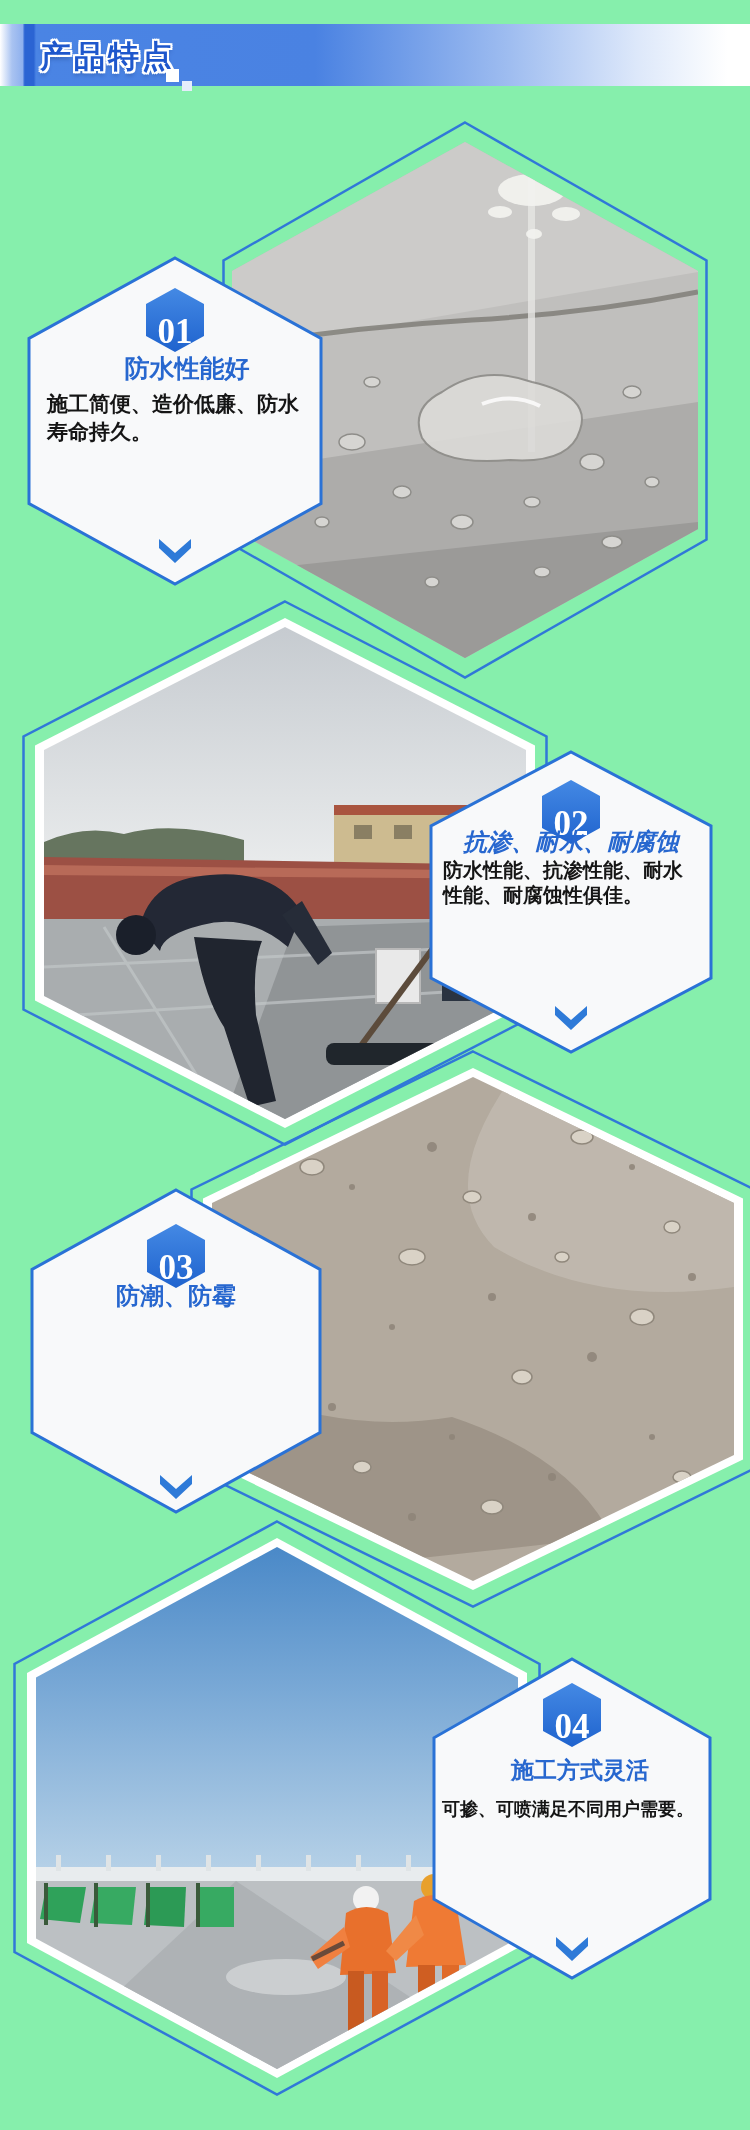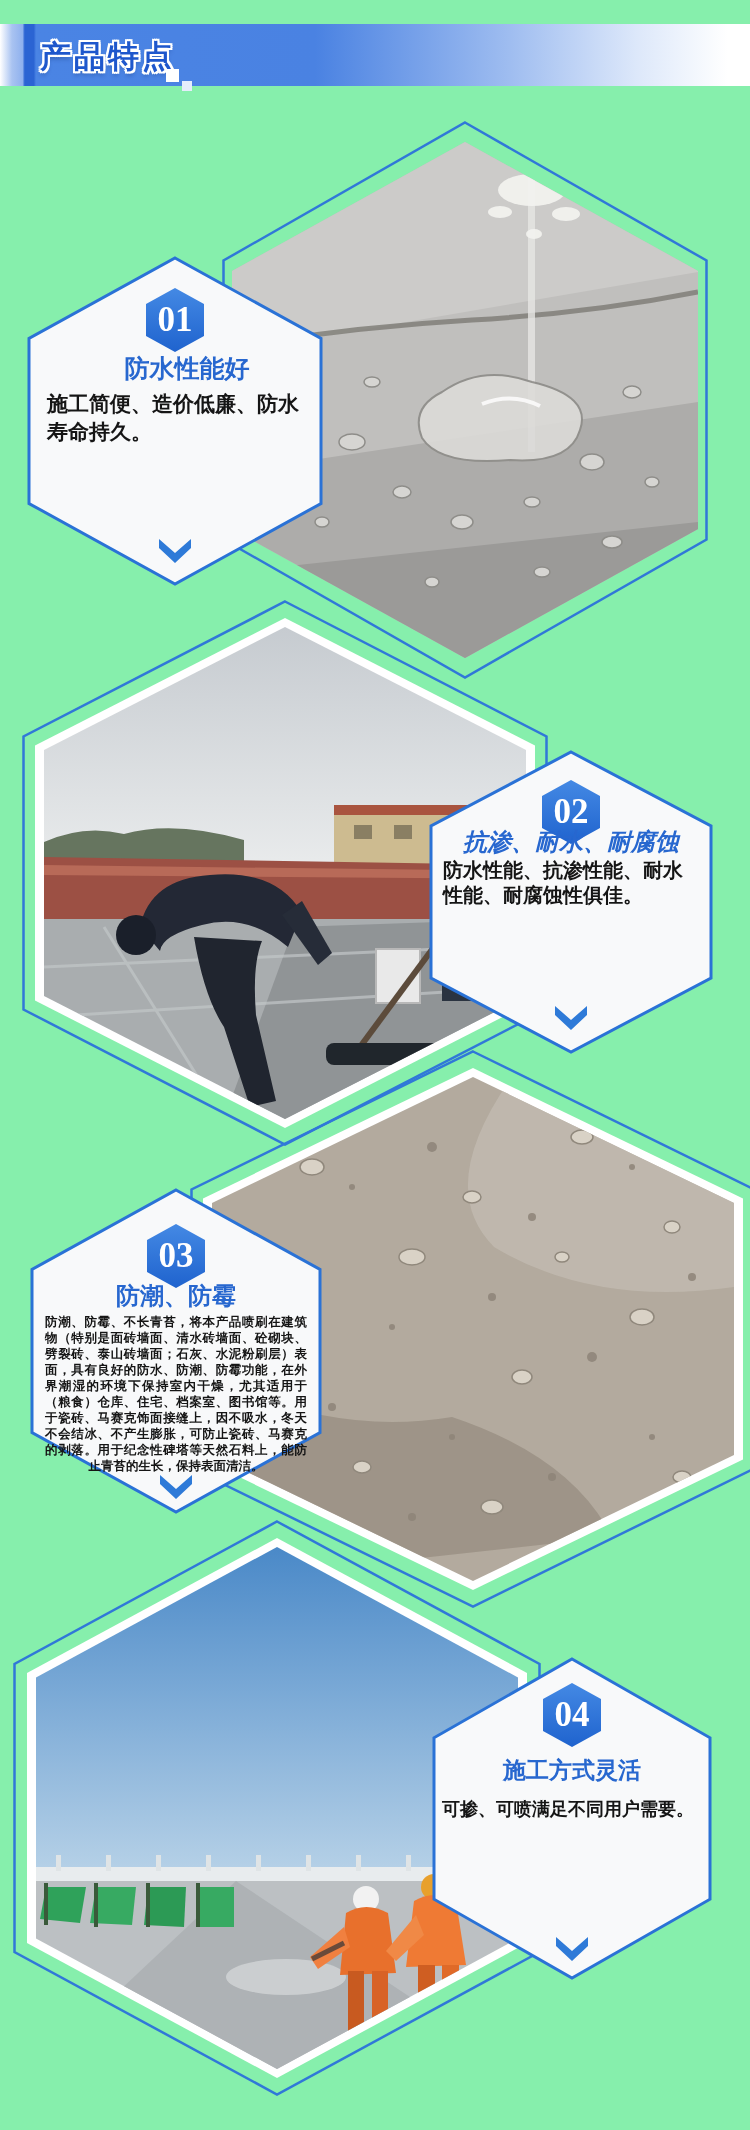--- a/index.html
+++ b/index.html
@@ -16,21 +16,21 @@
   .hd-sq2{left:182px;top:57px;width:10px;height:10px;background:#e4edfb;}
 
   
   .hexclip{clip-path:polygon(50% 0%,100% 25%,100% 75%,50% 100%,0% 75%,0% 25%);}
   .photo-outer{background:#ffffff;}
   .photo-inner{position:absolute;left:9px;top:9px;right:9px;bottom:9px;overflow:hidden;}
   .frame-svg,.hex-svg{display:block;}
 
   .badge{width:58px;height:64px;background:linear-gradient(180deg,#4489e4,#1f63ce);
     clip-path:polygon(50% 0%,100% 25%,100% 75%,50% 100%,0% 75%,0% 25%);
-    display:flex;align-items:center;justify-content:center;
+    display:flex;align-items:flex-end;justify-content:center;
     color:#ffffff;font-family:"Liberation Serif",serif;font-weight:700;font-size:35px;}
   .hex-title{width:100%;text-align:center;font-weight:900;color:#2767cf;}
   .hex-body{font-weight:700;color:#151515;font-family:"Liberation Serif",serif;}
 
   
   .t1{font-size:25px;}
   .b1{font-size:21px;line-height:28px;}
   .t2{font-size:24px;}
   .b2{font-size:20px;line-height:25px;}
   .t3{font-size:24px;}
@@ -208,21 +208,20 @@
   </div>
 
   <div class="abs" style="left:30px;top:1188px;width:292px;height:326px;">
     <svg class="abs hex-svg" style="left:0;top:0;" width="292" height="326">
       <polygon points="146,2 290,81.5 290,244.5 146,324 2,244.5 2,81.5" fill="#f8f9fa" stroke="#2a72d6" stroke-width="3"></polygon>
     </svg>
     <div class="abs badge" style="left:117px;top:36px;">
       <span>03</span>
     </div>
     <div class="abs hex-title t3" style="left:0;top:92px;">防潮、防霉</div>
-    <div class="abs hex-body b3" style="left:15px;top:126px;width:262px;">防潮、防霉、不长青苔，将本产品喷刷在建筑物（特别是面砖墙面、清水砖墙面、砼砌块、劈裂砖、泰山砖墙面；石灰、水泥粉刷层）表面，具有良好的防水、防潮、防霉功能，在外界潮湿的环境下保持室内干燥，尤其适用于（粮食）仓库、住宅、档案室、图书馆等。用于瓷砖、马赛克饰面接缝上，因不吸水，冬天不会结冰、不产生膨胀，可防止瓷砖、马赛克的剥落。用于纪念性碑塔等天然石料上，能防止青苔的生长，保持表面清洁。</div>
     <svg class="abs" style="left:129px;top:286px;" width="34" height="26">
       <path d="M1 1 L17 15 L33 1 L33 10 L17 25 L1 10 Z" fill="#2e7ad8"></path>
     </svg>
   </div>
 
   <svg class="abs frame-svg" style="left:13px;top:1520px;" width="528" height="576">
     <polygon points="264,1.5 526.5,144 526.5,432 264,574.5 1.5,432 1.5,144" fill="none" stroke="#3078d8" stroke-width="2.5"></polygon>
   </svg>
 
   <div class="abs hexclip photo-outer" style="left:27px;top:1538px;width:500px;height:540px;">
@@ -270,21 +269,21 @@
         <circle cx="398" cy="340" r="13" fill="#e8a02c"></circle>
         <path d="M378,354 q20,-12 42,0 l10,64 -60,2z" fill="#ef7a34"></path>
         <rect x="382" y="418" width="17" height="80" fill="#cf5e22"></rect>
         <rect x="406" y="418" width="17" height="82" fill="#e06a28"></rect>
         <path d="M380,368 l-30,36 10,10 28,-26z" fill="#f08946"></path>
         <line x1="276" y1="412" x2="308" y2="396" stroke="#6a4a3a" stroke-width="5"></line>
       </svg>
     </div>
   </div>
 
-  <div class="abs" style="left:432px;top:1657px;width:280px;height:323px;">
+  <div class="abs" style="left:432px;top:1657px;width:280px;height:323px;padding-left:16px;">
     <svg class="abs hex-svg" style="left:0;top:0;" width="280" height="323">
       <polygon points="140,2 278,80.75 278,242.25 140,321 2,242.25 2,80.75" fill="#f8f9fa" stroke="#2a72d6" stroke-width="3"></polygon>
     </svg>
     <div class="abs badge" style="left:111px;top:26px;">
       <span>04</span>
     </div>
     <div class="abs hex-title t4" style="left:0;top:98px;">施工方式灵活</div>
     <div class="abs hex-body b4" style="left:10px;top:140px;width:260px;">可掺、可喷满足不同用户需要。</div>
     <svg class="abs" style="left:123px;top:279px;" width="34" height="26">
       <path d="M1 1 L17 15 L33 1 L33 10 L17 25 L1 10 Z" fill="#2e7ad8"></path>

